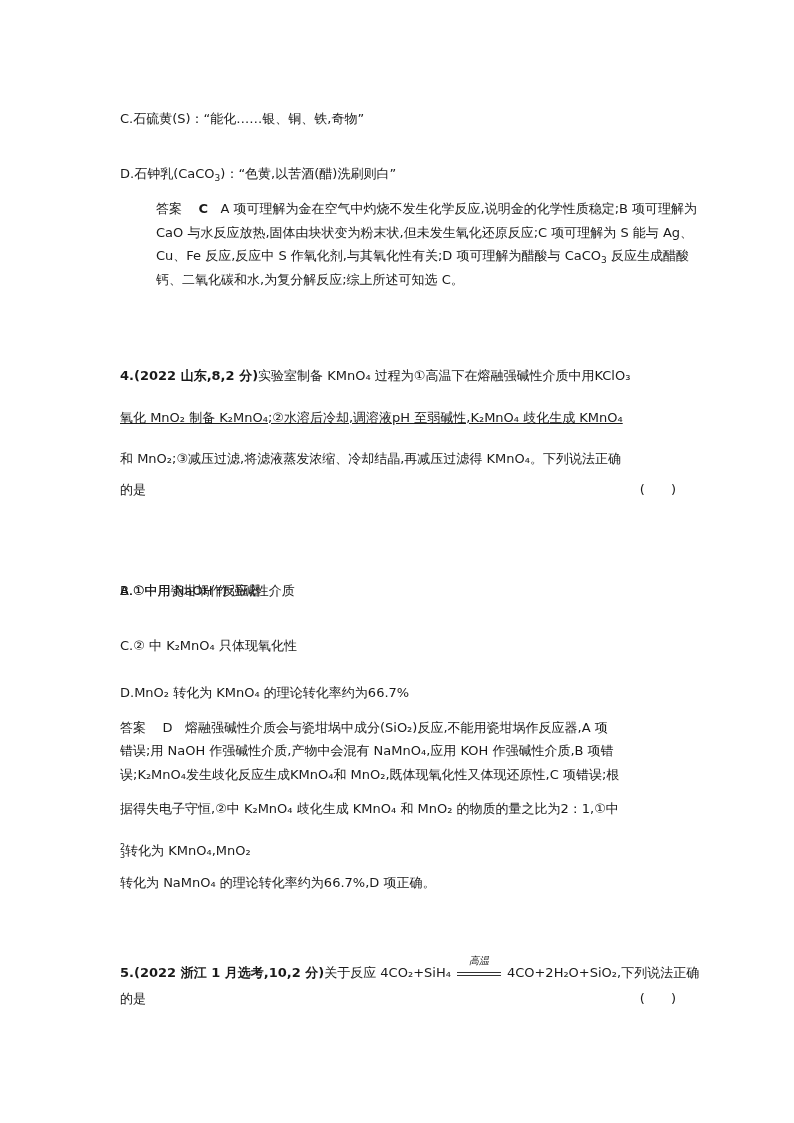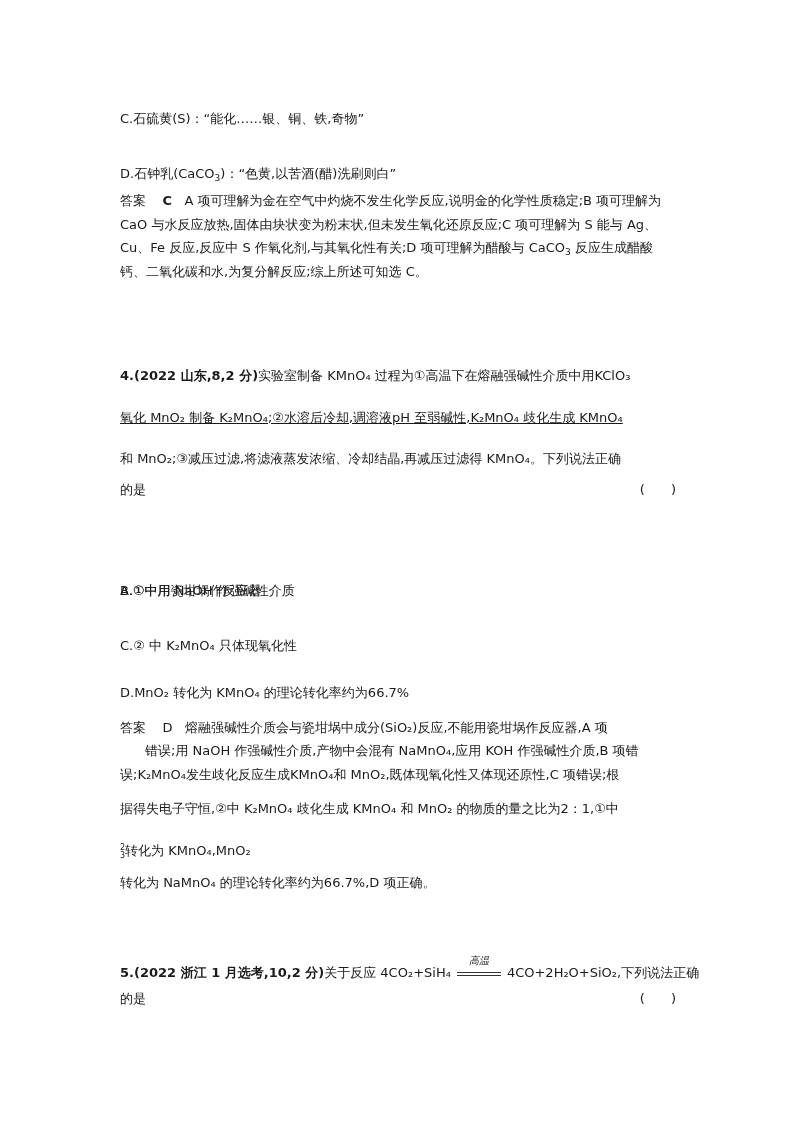--- a/index.html
+++ b/index.html
@@ -15,35 +15,35 @@
   .cond { display:inline-block; position:relative; width:44px; margin:0 6px; vertical-align:middle;font-style:italic; }
   .cond .lbl { position:absolute; top:-20px; left:0; width:44px; text-align:center; font-size:10px; font-family:"DejaVu Serif",serif; }
   .cond .bar { border-top:1px solid #333; border-bottom:1px solid #333; height:2px; }
 </style>
 </head>
 <body>
 
 <div class="line" style="top:110px;">C.石硫黄(S)：“能化……银、铜、铁,奇物”</div>
 <div class="line" style="top:165px;"><span>D.石钟乳(CaCO</span><sub>3</sub><span>)：“色黄,以苦酒(醋)洗刷则白”</span></div>
 
-<div class="para" style="top:189px;">
+<div class="para" style="top:197px;margin-left:36px;">
   <span>答案</span>&nbsp;&nbsp;&nbsp;&nbsp;<span class="b">C</span>&nbsp;&nbsp;&nbsp;<span>A 项可理解为金在空气中灼烧不发生化学反应,说明金的化学性质稳定;B 项可理解为 CaO 与水反应放热,固体由块状变为粉末状,但未发生氧化还原反应;C 项可理解为 S 能与 Ag、Cu、Fe 反应,反应中 S 作氧化剂,与其氧化性有关;D 项可理解为醋酸与 CaCO</span><sub>3</sub><span> 反应生成醋酸钙、二氧化碳和水,为复分解反应;综上所述可知选 C。</span>
 </div>
 
 <div class="line" style="top:367px;"><span class="b">4.(2022 山东,8,2 分)</span><span>实验室制备 KMnO₄ 过程为①高温下在熔融强碱性介质中用KClO₃</span></div>
 <div class="line" style="top:409px;text-decoration:underline;">氧化 MnO₂ 制备 K₂MnO₄;②水溶后冷却,调溶液pH 至弱碱性,K₂MnO₄ 歧化生成 KMnO₄</div>
 <div class="line" style="top:450px;">和 MnO₂;③减压过滤,将滤液蒸发浓缩、冷却结晶,再减压过滤得 KMnO₄。下列说法正确</div>
 <div class="line" style="top:481px; width:556px;"><span>的是</span><span class="paren" style="right:0;">(　　)</span></div>
 
 <div class="line" style="top:542px;margin-top:40px;">A.①中用瓷坩埚作反应器</div>
 <div class="line" style="top:582px;">B.①中用 NaOH 作强碱性介质</div>
 <div class="line" style="top:637px;">C.② 中 K₂MnO₄ 只体现氧化性</div>
 <div class="line" style="top:684px;">D.MnO₂ 转化为 KMnO₄ 的理论转化率约为66.7%</div>
 
 <div class="line" style="top:719px;"><span>答案</span>&nbsp;&nbsp;&nbsp;&nbsp;<span>D</span>&nbsp;&nbsp;&nbsp;<span>熔融强碱性介质会与瓷坩埚中成分(SiO₂)反应,不能用瓷坩埚作反应器,A 项</span></div>
-<div class="line" style="top:742px;margin-left:25px;">错误;用 NaOH 作强碱性介质,产物中会混有 NaMnO₄,应用 KOH 作强碱性介质,B 项错</div>
+<div class="line" style="top:742px;">错误;用 NaOH 作强碱性介质,产物中会混有 NaMnO₄,应用 KOH 作强碱性介质,B 项错</div>
 <div class="line" style="top:766px;">误;K₂MnO₄发生歧化反应生成KMnO₄和 MnO₂,既体现氧化性又体现还原性,C 项错误;根</div>
 <div class="line" style="top:800px;">据得失电子守恒,②中 K₂MnO₄ 歧化生成 KMnO₄ 和 MnO₂ 的物质的量之比为2：1,①中</div>
 <div class="line" style="top:842px;"><span class="frac"><span>2</span><span>3</span></span><span>转化为 KMnO₄,MnO₂</span></div>
 <div class="line" style="top:874px;">转化为 NaMnO₄ 的理论转化率约为66.7%,D 项正确。</div>
 
 <div class="line" style="top:964px;"><span class="b">5.(2022 浙江 1 月选考,10,2 分)</span><span>关于反应 4CO₂+SiH₄</span><span class="cond"><span class="lbl">高温</span><span class="bar" style="display:block;"></span></span><span>4CO+2H₂O+SiO₂,下列说法正确</span></div>
 <div class="line" style="top:990px; width:556px;"><span>的是</span><span class="paren" style="right:0;">(　　)</span></div>
 
 </body></html>

